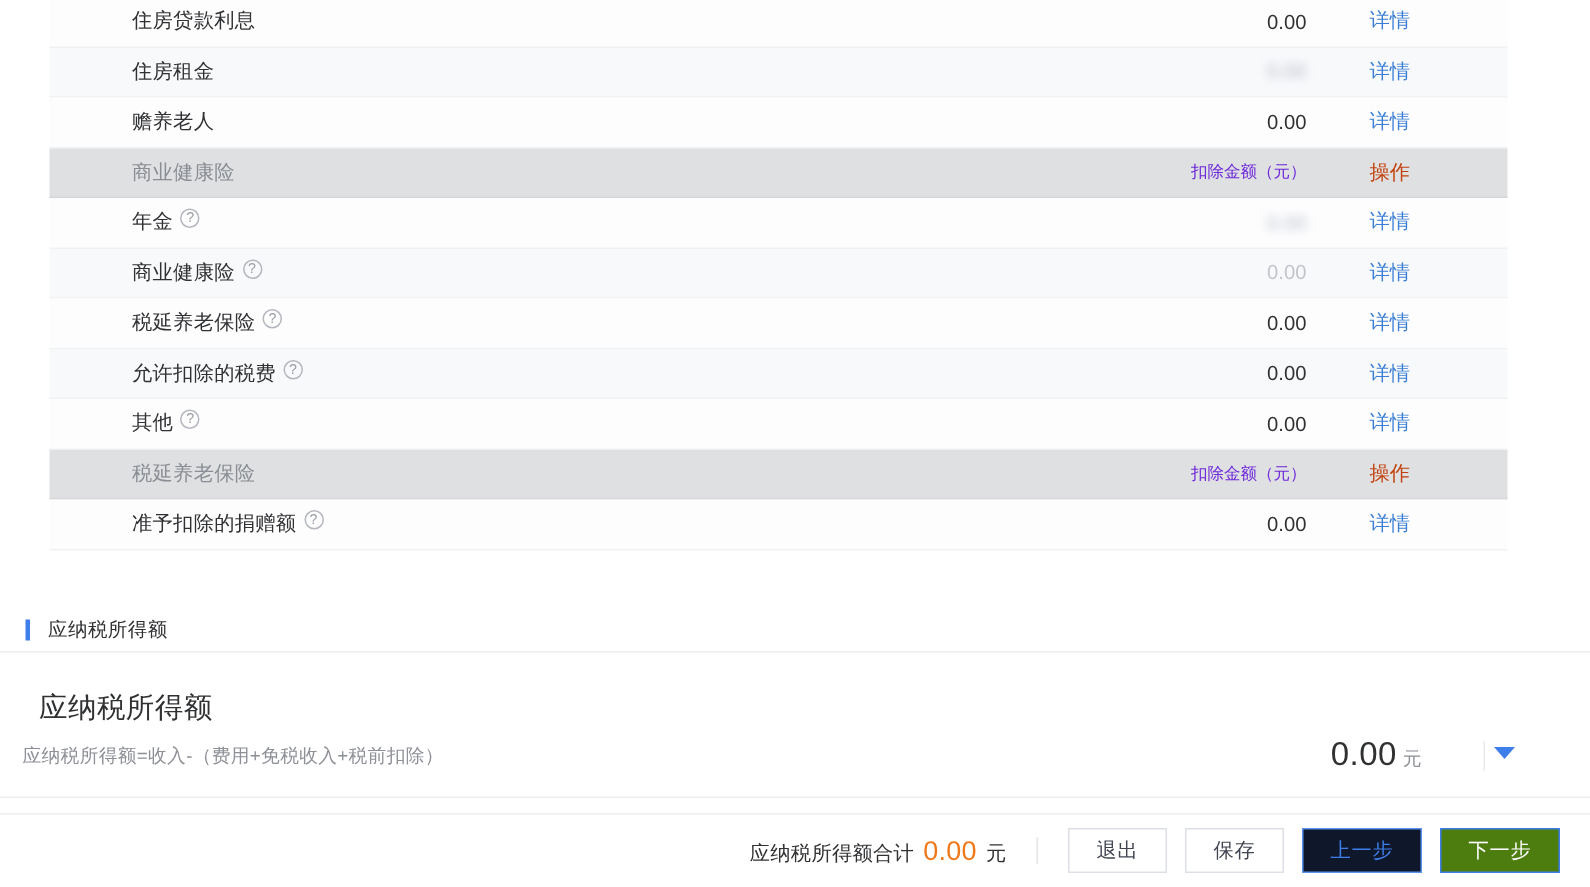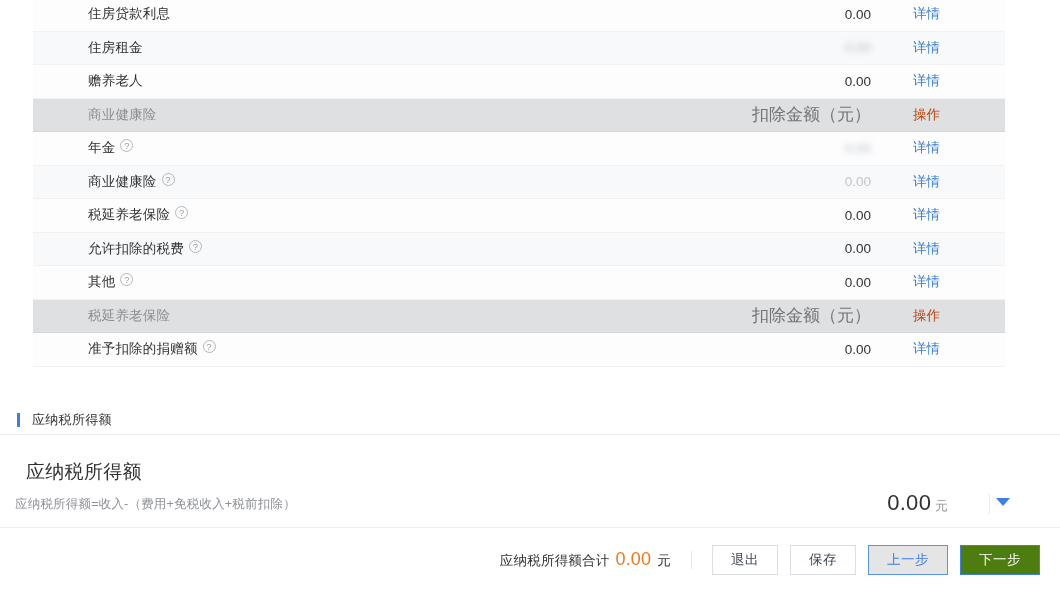--- a/index.html
+++ b/index.html
@@ -48,21 +48,21 @@
   }
   .row.group .cell-label { color: #8a8d93; }
   .cell-amount {
     flex: 1 1 auto;
     text-align: right;
     padding-right: 42px;
     font-size: 13.5px;
     color: #303133;
     white-space: nowrap;
   }
-  .row.group .cell-amount { color: #737373; font-size: 17px; }
+  .row.group .cell-amount { color: #6d28d9; font-size: 11px; }
   .cell-amount.muted { color: #c2c5cb; }
   .cell-amount.blurred {
     color: rgba(100,110,130,.45);
     filter: blur(3.1px);
   }
   .cell-action {
     flex: 0 0 92px;
     font-size: 13.5px;
     color: #3a7fd5;
     text-align: left;
@@ -155,21 +155,21 @@
     border-left: 7px solid transparent;
     border-right: 7px solid transparent;
     border-top: 8px solid #3d7eea;
     cursor: pointer;
   }
 
   
   .footer {
     position: absolute;
     left: 0; bottom: 0;
-    width: 1060px; height: 64px;
+    width: 1060px; height: 49px;
     background: #ffffff;
     border-top: 1px solid #eceef1;
     display: flex;
     align-items: center;
     justify-content: flex-end;
     padding-right: 20px;
     gap: 12px;
   }
   .footer-total {
     font-size: 13.5px;
@@ -201,21 +201,21 @@
     align-items: center;
     justify-content: center;
     letter-spacing: .5px;
   }
   .btn-default {
     background: #ffffff;
     border: 1px solid #dcdfe6;
     color: #414552;
   }
   .btn-ghost-primary {
-    background: #e5e5e5;
+    background: #0f172a;
     border: 1px solid #5a92ef;
     color: #3d7eea;
     min-width: 78px;
   }
   .btn-primary {
     background: #4d7c0f;
     border: 1px solid #3d7eea;
     color: #ffffff;
     min-width: 78px;
   }

